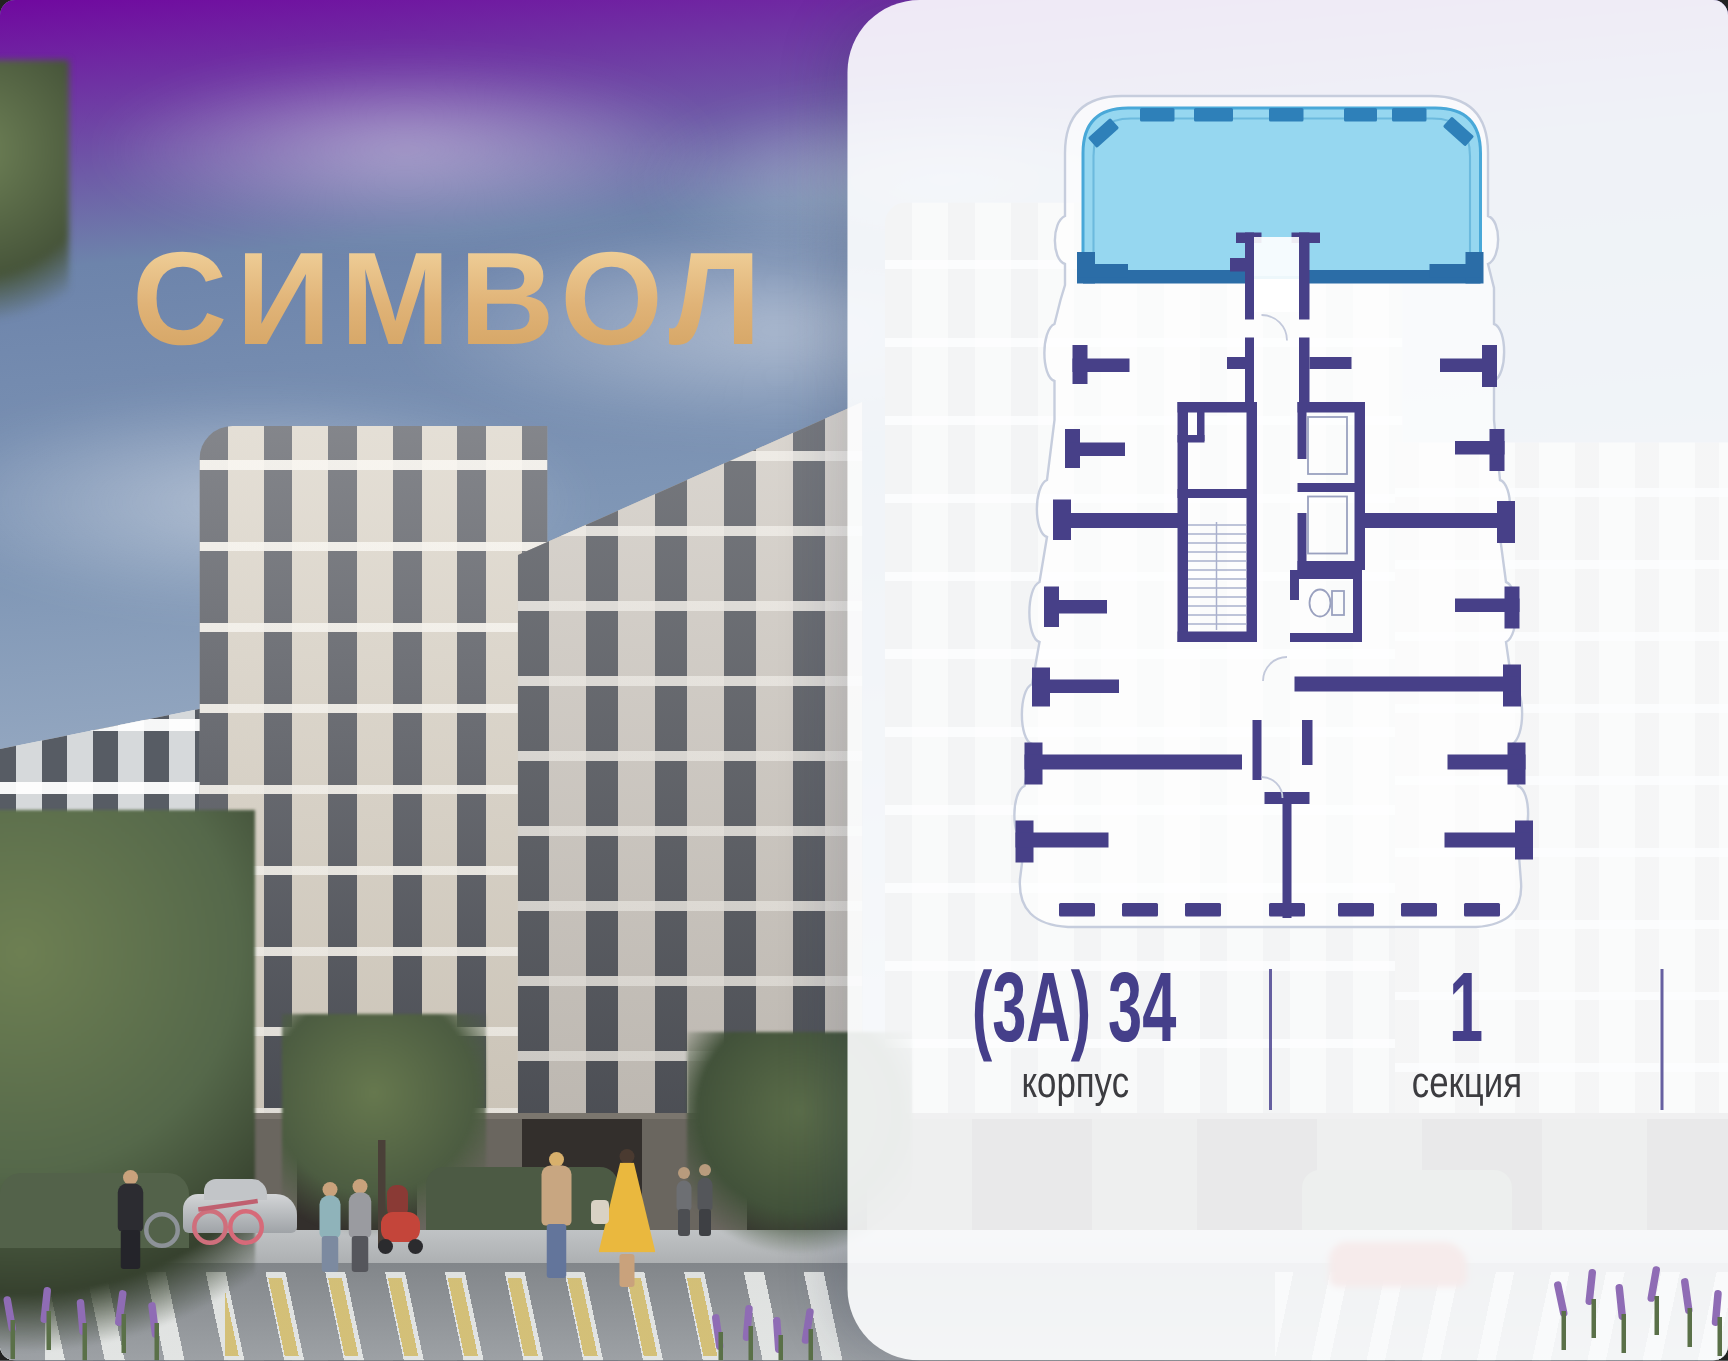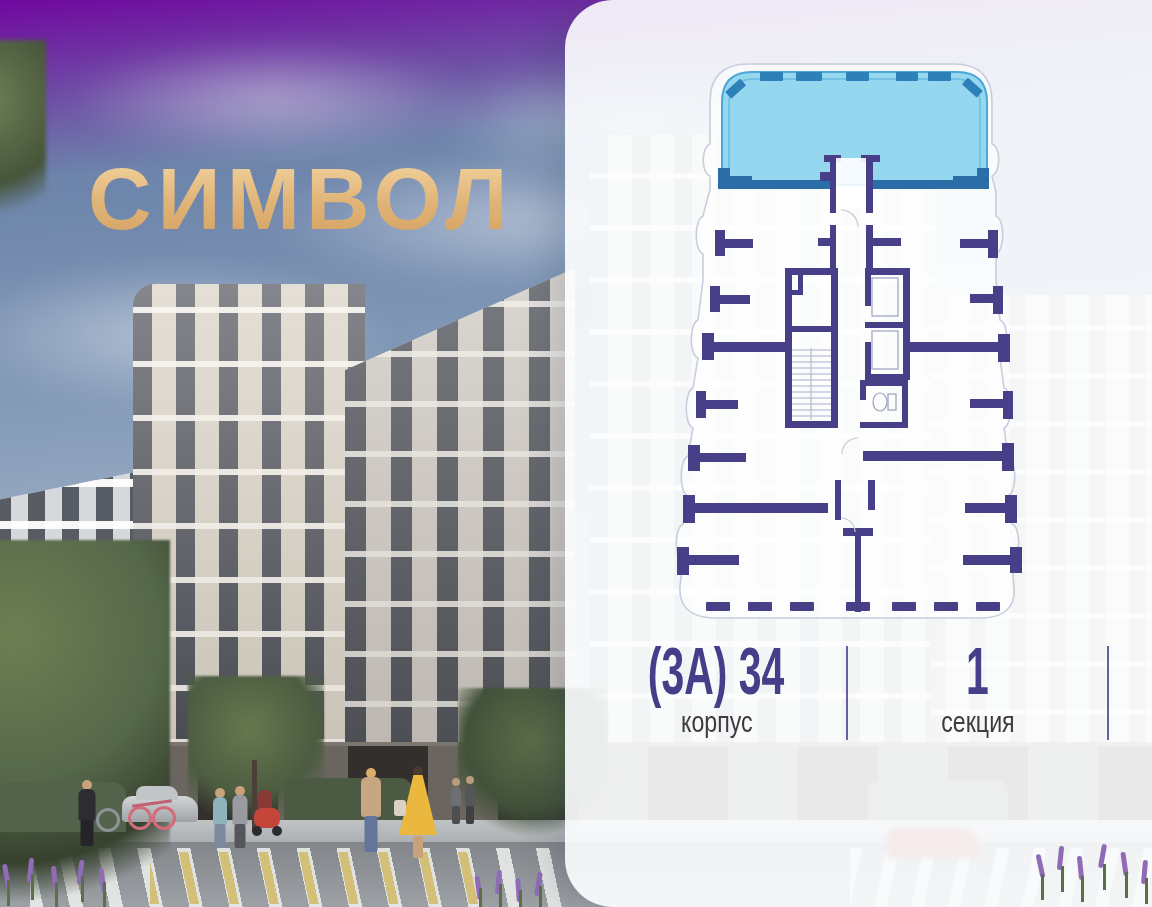--- a/index.html
+++ b/index.html
@@ -1,16 +1,16 @@
 <!DOCTYPE html>
 <html><head>
 <meta charset="utf-8">
 <style>
   html,body{margin:0;padding:0;background:#222;}
-  .stage{position:relative;width:1152px;height:907px;overflow:hidden;border-radius:0;
+  .stage{position:relative;width:1152px;height:907px;overflow:hidden;border-radius:10px;
          font-family:"Liberation Sans",sans-serif;background:#8fa3bf;}
   .stage *{position:absolute;box-sizing:border-box;}
 
   
   .photo{left:0;top:0;width:1152px;height:907px;}
   .sky{left:0;top:0;width:100%;height:100%;
        background:linear-gradient(175deg,#5d77a2 0%,#70089f 0%,#6d84ab 18%,#8097b6 38%,#9fb0c6 58%,#bfc9d5 78%,#d3d9df 100%);}
   .cloud{border-radius:50%;filter:blur(14px);background:radial-gradient(ellipse,rgba(255,255,255,.42),rgba(255,255,255,0) 70%);}
   .c1{left:60px;top:40px;width:420px;height:120px;}
   .c2{left:260px;top:150px;width:520px;height:140px;}

